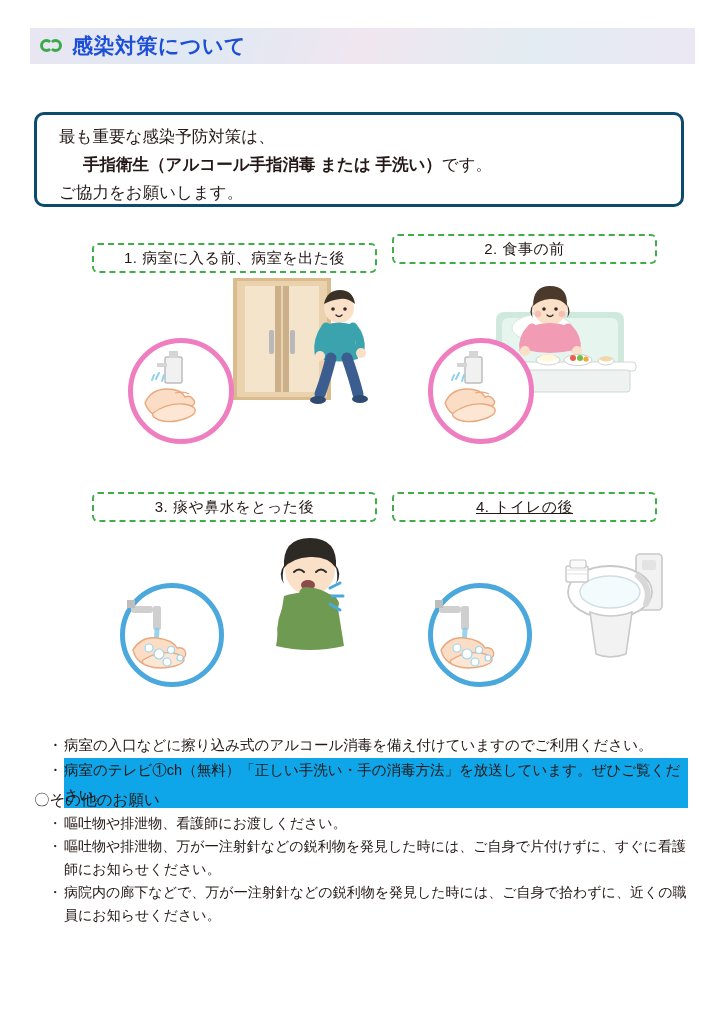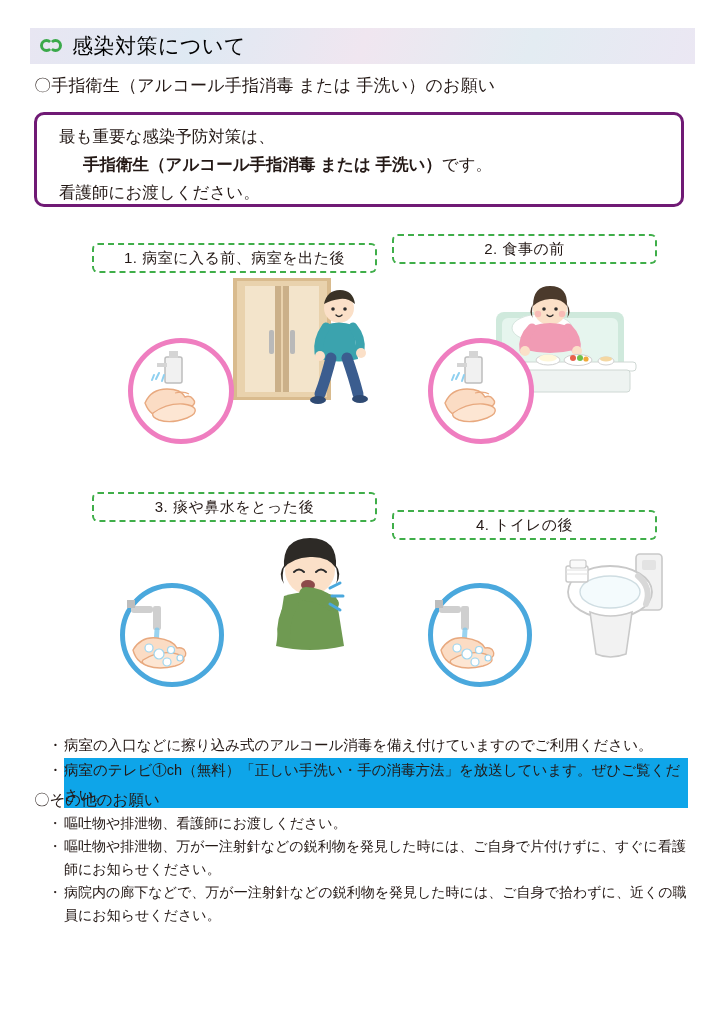--- a/index.html
+++ b/index.html
@@ -29,51 +29,51 @@
     width:26px;height:20px;margin-left:10px;margin-right:6px;
     position:relative;flex:none;
   }
   .hdr-icon .c1,.hdr-icon .c2{
     position:absolute;width:13px;height:13px;border:3px solid #3aa94a;border-radius:50%;
     box-sizing:border-box;
   }
   .hdr-icon .c1{left:0;top:3px;border-right-color:transparent;}
   .hdr-icon .c2{left:9px;top:3px;border-left-color:transparent;}
   .hdr-title{
-    font-size:21px;font-weight:normal;letter-spacing:0.5px;color:#000000;
+    font-size:21px;font-weight:bold;letter-spacing:0.5px;color:#1d4ed8;
   }
 
   
   .sub-head{
     position:absolute;left:34px;top:74px;width:660px;
     font-size:17px;letter-spacing:0.2px;
   }
 
   
   .pink-box{
     position:absolute;left:34px;top:112px;width:650px;height:95px;
-    border:3px solid #701a75;border-radius:10px;box-sizing:border-box;
+    border:3px solid #0c4a6e;border-radius:10px;box-sizing:border-box;
     background:#fff;
   }
   .pink-l1{position:absolute;left:22px;top:11px;font-size:16.5px;}
   .pink-l2{position:absolute;left:22px;top:39px;font-size:16.5px;margin-left:24px;}
   .pink-l2 b{font-weight:bold;}
   .pink-l3{position:absolute;left:22px;top:67px;font-size:16.5px;}
 
   
   .step-label{
     position:absolute;height:30px;box-sizing:border-box;
     border:2px dashed #3fae49;border-radius:6px;background:#fff;
     display:flex;align-items:center;justify-content:center;
     font-size:15px;color:#231815;letter-spacing:0.5px;
   }
   .lbl1{left:92px;top:243px;width:285px;}
   .lbl2{left:392px;top:234px;width:265px;}
   .lbl3{left:92px;top:492px;width:285px;}
-  .lbl4{left:392px;top:510px;width:265px;}
+  .lbl4{left:392px;top:492px;width:265px;text-decoration:underline;}
 
   
   .ill{position:absolute;}
 
   
   .circ{
     position:absolute;border-radius:50%;box-sizing:border-box;
   }
   .circ-pink{border:5px solid #ef7ec0;background:#fff;}
   .circ-blue{border:5px solid #4aa8dd;background:#fff;}
@@ -105,28 +105,27 @@
 
   <div class="header-band"></div>
   <div class="header-inner">
     <span class="hdr-icon">
       <span class="c1"></span>
         <span class="c2"></span>
     </span>
     <span class="hdr-title">感染対策について</span>
   </div>
 
-  <div class="sub-head">〇手指衛生（アルコール手指消毒 または 手洗い）のお願い</div>
 
   <div class="pink-box">
     <div class="pink-l1">最も重要な感染予防対策は、</div>
     <div class="pink-l2">
       <b>手指衛生（アルコール手指消毒 または 手洗い）</b><span>です。</span>
     </div>
-    <div class="pink-l3">看護師にお渡しください。</div>
+    <div class="pink-l3">ご協力をお願いします。</div>
   </div>
 
   <div class="step-label lbl1">1. 病室に入る前、病室を出た後</div>
   <div class="step-label lbl2">2. 食事の前</div>
   <div class="step-label lbl3">3. 痰や鼻水をとった後</div>
   <div class="step-label lbl4">4. トイレの後</div>
 
   <div class="ill" style="left:225px;top:278px;width:115px;height:125px;">
     <svg width="115" height="125" viewBox="0 0 115 125">
       <rect x="8" y="0" width="98" height="122" fill="#d9bb8e"></rect>

